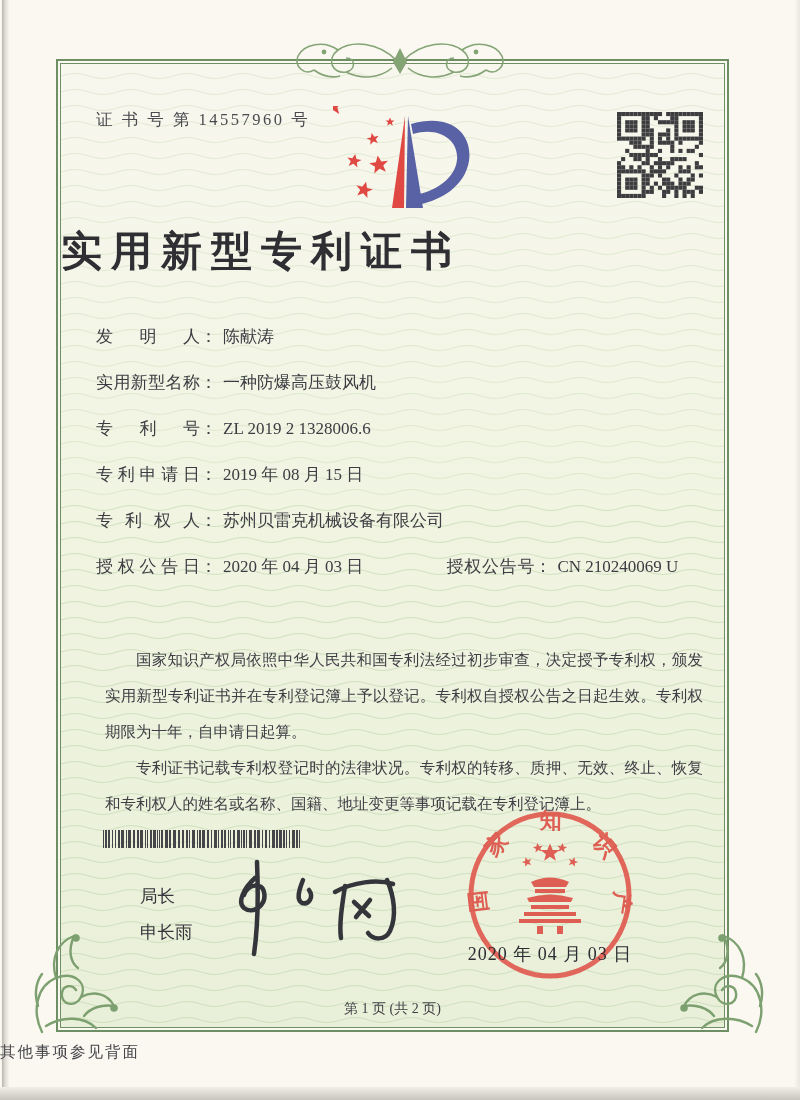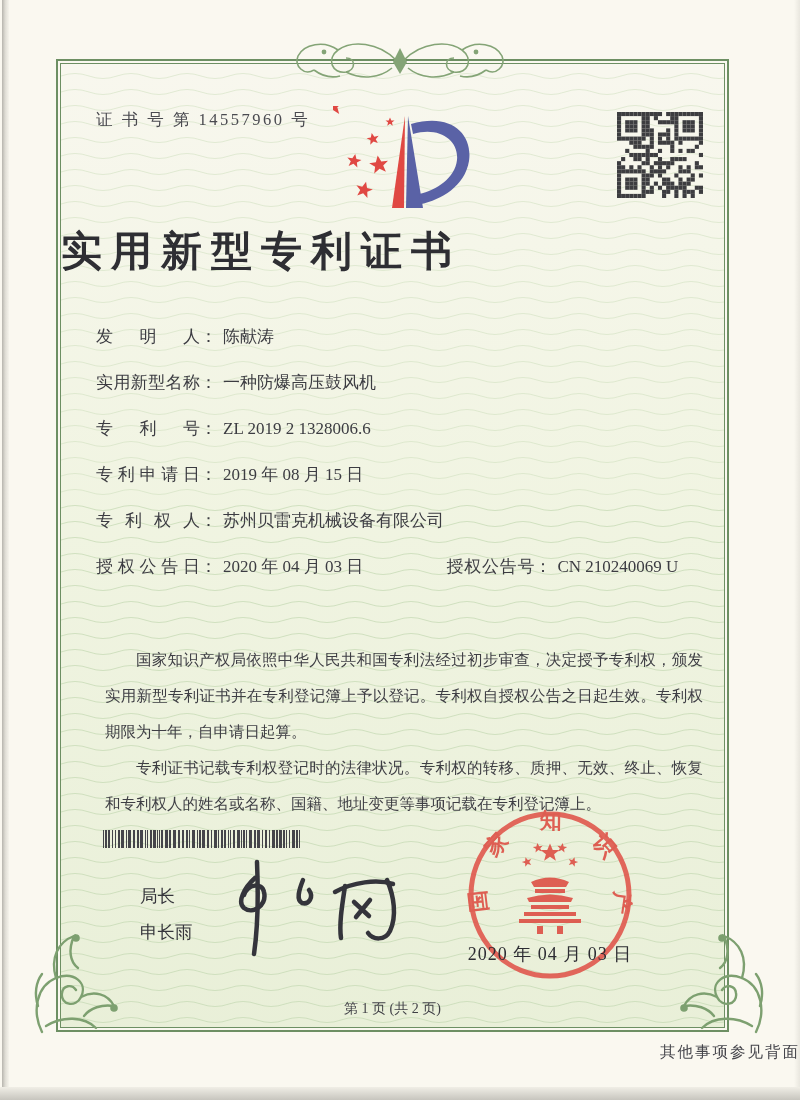--- a/index.html
+++ b/index.html
@@ -71,21 +71,21 @@
   .seal-date{
     position:absolute;left:404px;top:878px;width:170px;
     text-align:center;font-size:18px;color:#2c2c32;letter-spacing:1px;
   }
   .page-info{
     position:absolute;left:0;right:0;top:936px;
     text-align:center;font-size:14px;color:#3f3f45;
   }
   .back-note{
     position:absolute;left:0;right:0;top:1042px;
-    text-align:right;font-size:15.5px;color:#45454b;letter-spacing:2px;
+    text-align:left;font-size:15.5px;color:#45454b;letter-spacing:2px;
   }
   .ornament{position:absolute;pointer-events:none;}
   .orn-top{left:280px;top:36px;width:240px;height:54px;}
   .orn-bl{left:26px;top:930px;width:114px;height:114px;}
   .orn-br{left:658px;top:930px;width:114px;height:114px;transform:scaleX(-1);}
 </style>
 </head>
 <body>
 
 <div class="photo">

